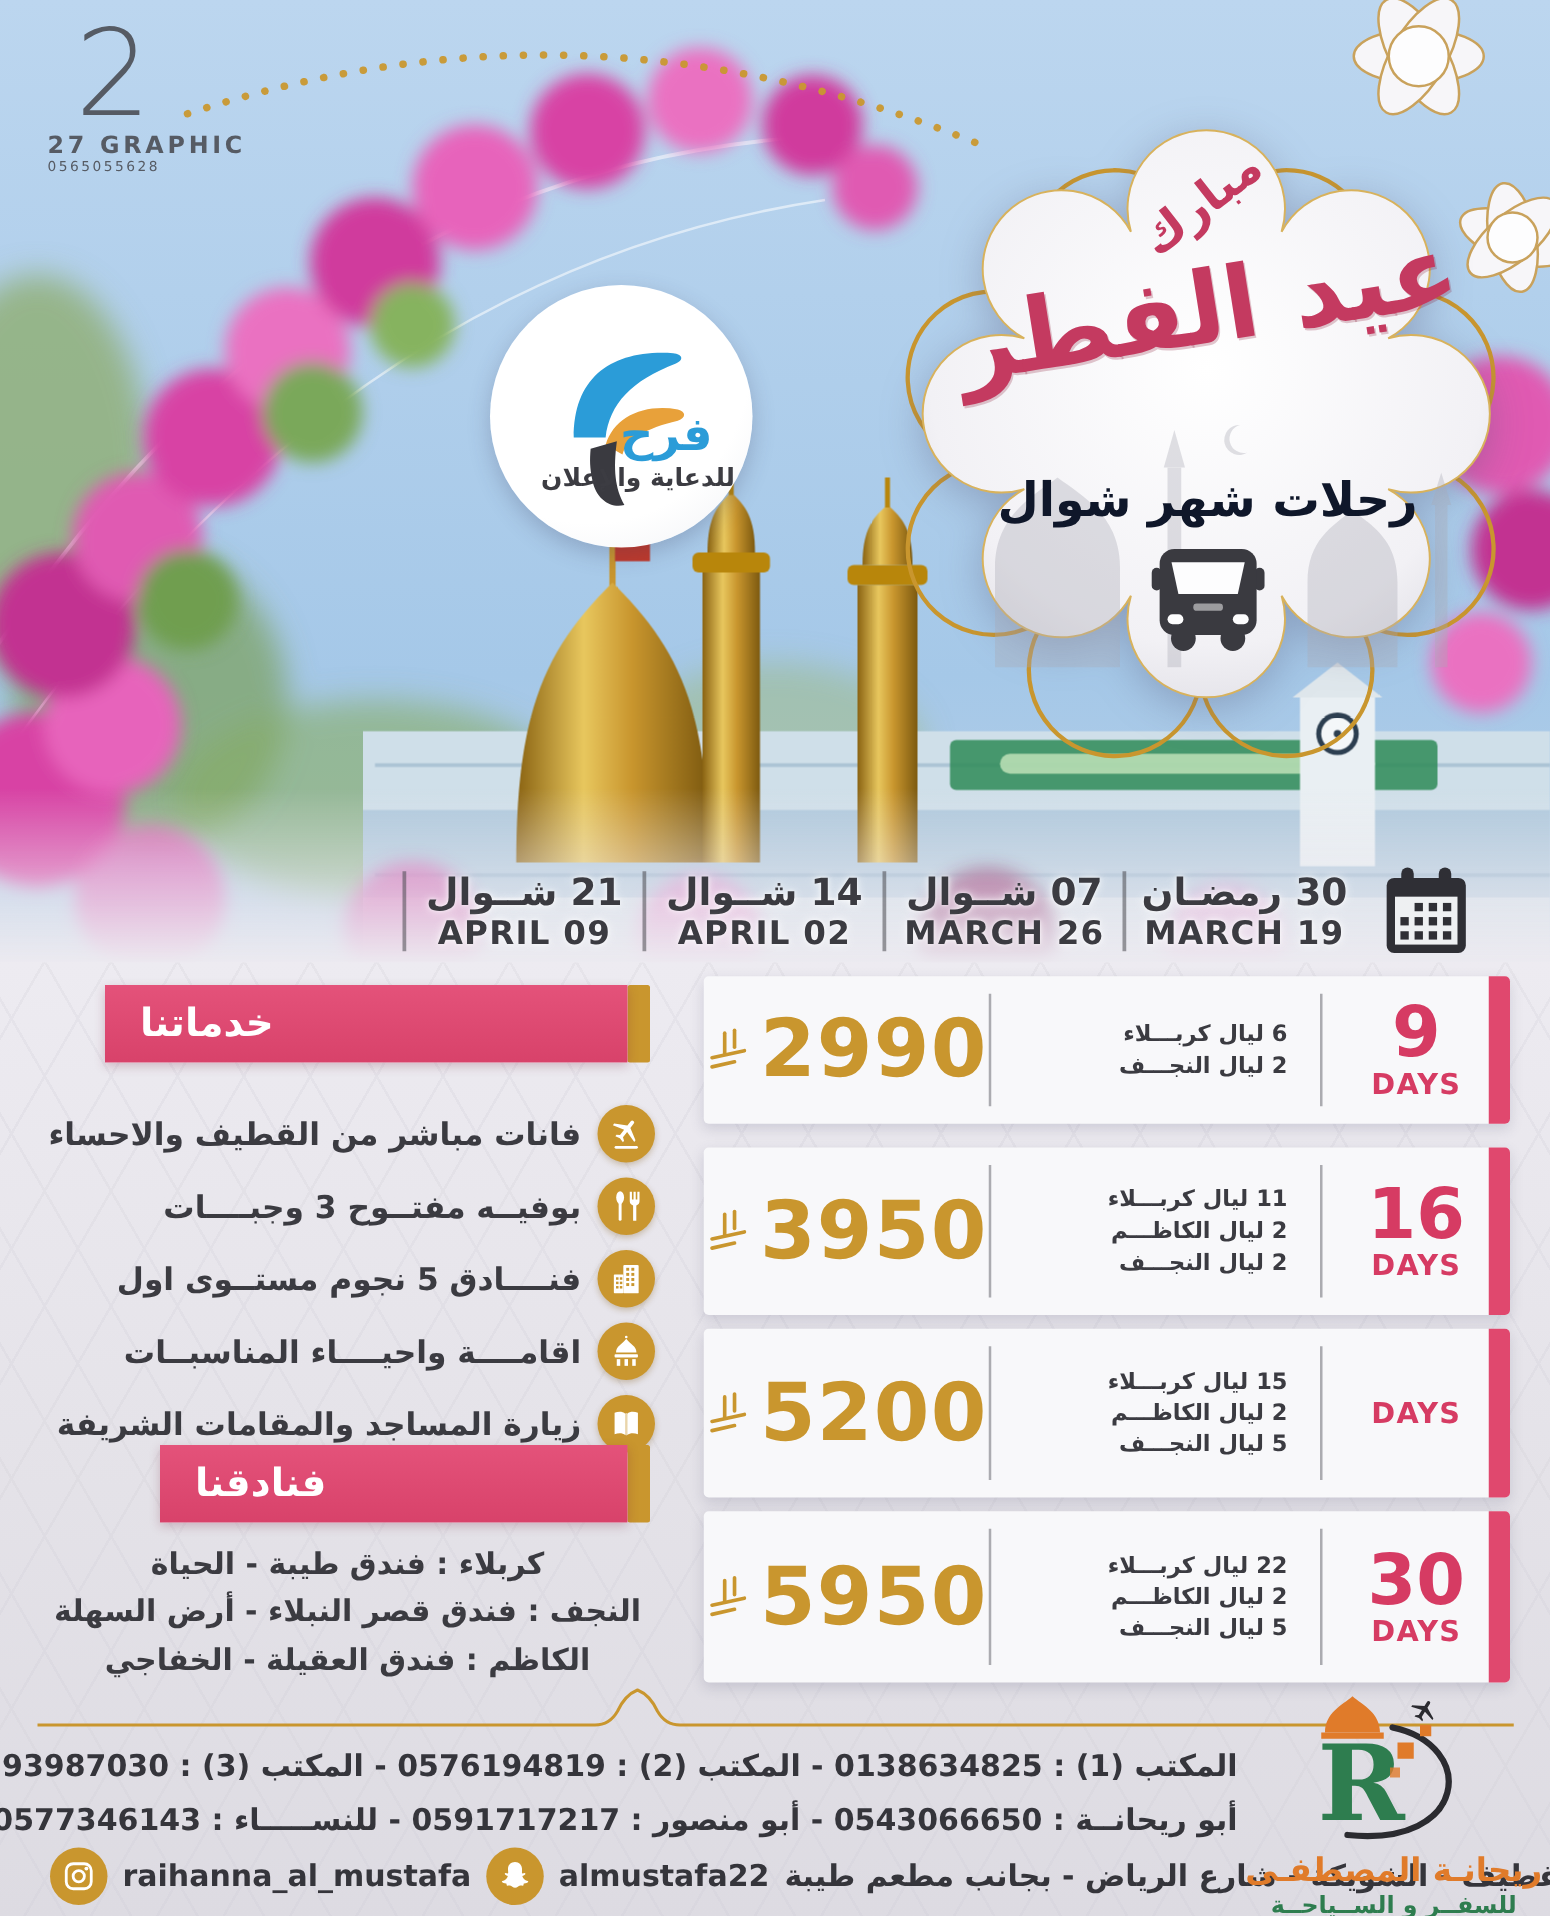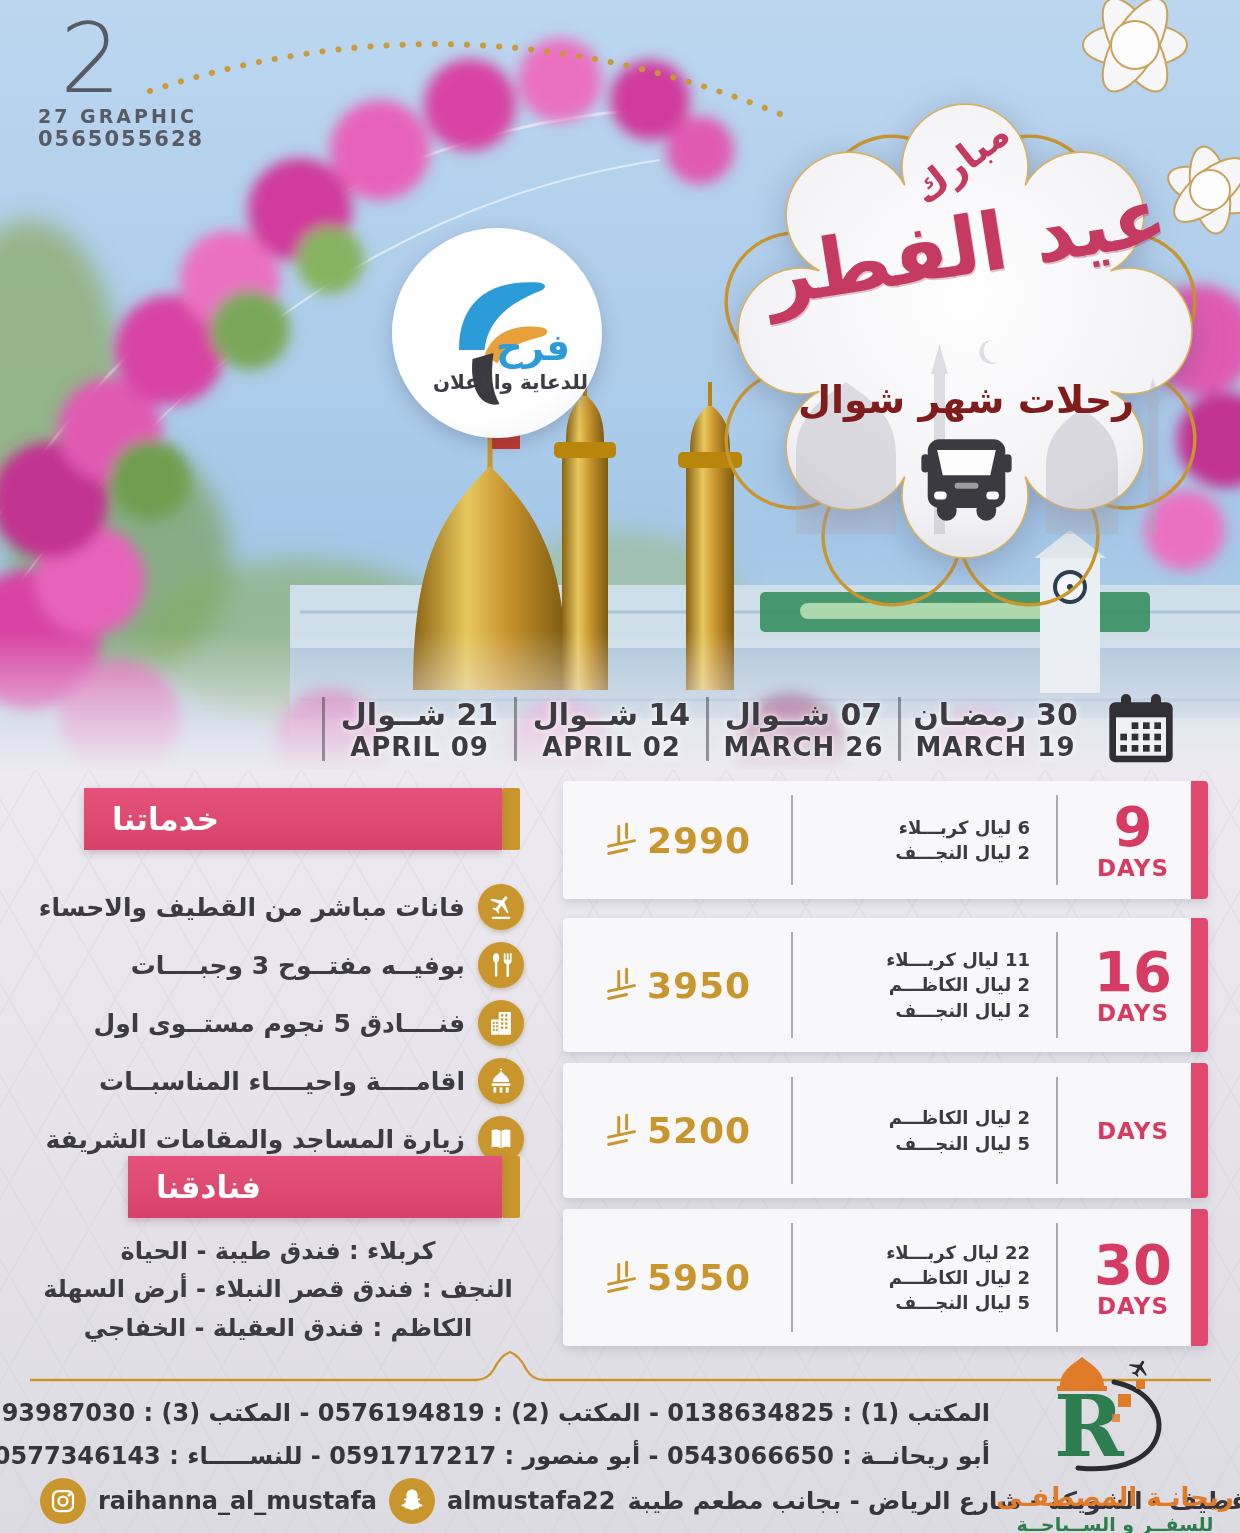--- a/index.html
+++ b/index.html
@@ -17,21 +17,21 @@
     background:linear-gradient(180deg,#edebf1 0%,#e4e2e8 55%,#dddbe2 100%);}
   .lower-bg:after{content:"";position:absolute;inset:0;opacity:.22;
     background:
       repeating-linear-gradient(60deg,transparent 0 44px,#cfcdd6 44px 46px),
       repeating-linear-gradient(-60deg,transparent 0 44px,#cfcdd6 44px 46px);}
 
   
   .designer{left:38px;top:14px;width:190px;color:#565b64;}
   .designer .numeral{font-size:96px;font-weight:200;line-height:.95;margin-left:22px;}
   .designer .dname{font-size:19px;font-weight:700;letter-spacing:3px;}
-  .designer .dphone{font-size:21px;font-weight:700;letter-spacing:2px;}
+  .designer .dphone{font-size:11px;font-weight:400;letter-spacing:2px;}
 
   
   .dotted-arc{left:140px;top:16px;width:660px;height:130px;pointer-events:none;}
 
   
   .agency{left:392px;top:228px;width:210px;height:210px;border-radius:50%;
     background:radial-gradient(circle at 38% 30%,#ffffff 65%,#eef0f4 100%);
     box-shadow:0 6px 18px rgba(60,60,90,.25);}
   .agency .f-mark{position:absolute;left:28px;top:18px;width:150px;height:175px;}
   .agency .a-name{position:absolute;right:32px;top:98px;font-size:37px;font-weight:800;color:#2b9cd8;}
@@ -42,21 +42,21 @@
   .emblem .gold-star{position:absolute;left:-8px;top:26px;width:505px;height:505px;}
   .emblem .white-star{position:absolute;left:18px;top:8px;width:462px;height:462px;
     filter:drop-shadow(0 8px 16px rgba(90,90,120,.35));}
   .emblem .silhouette{position:absolute;left:40px;top:212px;width:420px;height:230px;opacity:.35;}
   .emblem .greeting{position:absolute;left:190px;top:48px;font-size:38px;font-weight:800;
     color:#c43a60;transform:rotate(-38deg);}
   .emblem .title{position:absolute;left:30px;top:108px;width:440px;text-align:center;
     font-size:80px;font-weight:800;color:#c43a60;transform:rotate(-9deg);
     text-shadow:1px 2px 0 rgba(140,30,60,.25);}
   .emblem .subtitle{position:absolute;left:30px;top:286px;width:440px;text-align:center;
-    font-size:38px;font-weight:800;color:#7f1d1d;}
+    font-size:38px;font-weight:800;color:#0f172a;}
   .emblem .bus{position:absolute;left:203px;top:342px;width:95px;height:88px;}
 
   
   .flowers-tr{left:1000px;top:-10px;width:250px;height:280px;pointer-events:none;}
 
   
   .dates{left:322px;top:686px;width:860px;height:86px;display:flex;direction:rtl;
     align-items:center;gap:0;}
   .dates .cal{width:82px;height:80px;flex:0 0 auto;margin-left:10px;}
   .date-col{flex:1 1 0;text-align:center;direction:rtl;
@@ -95,21 +95,21 @@
     background:#e0486e;border-radius:0 4px 4px 0;}
   .card .days{width:150px;flex:0 0 auto;text-align:center;color:#d63b63;}
   .card .days .n{font-size:56px;font-weight:800;line-height:1;}
   .card .days .d{font-size:23px;font-weight:800;letter-spacing:1px;}
   .card .vsep{width:2px;align-self:stretch;margin:14px 0;background:#8a8a90;opacity:.7;flex:0 0 auto;}
   .card .nights{flex:1;padding:10px 26px;text-align:right;}
   .card .nights div{font-size:18px;font-weight:800;color:#3b3b41;line-height:1.4;white-space:nowrap;}
   .card .price{width:228px;flex:0 0 auto;display:flex;direction:ltr;align-items:center;
     justify-content:center;gap:8px;color:#c9962e;}
   .card .price svg{width:36px;height:36px;flex:0 0 auto;}
-  .card .price .amt{font-size:36px;font-weight:800;letter-spacing:1px;}
+  .card .price .amt{font-size:64px;font-weight:800;letter-spacing:1px;}
   .c1{top:781px;height:118px;}
   .c2{top:918px;height:134px;}
   .c3{top:1063px;height:135px;}
   .c4{top:1209px;height:137px;}
 
   
   .gold-divider{left:28px;top:1350px;width:1185px;height:42px;}
 
   
   .contact{left:40px;top:1392px;width:950px;direction:rtl;text-align:right;}
@@ -498,20 +498,21 @@
     </div>
   </div>
 
   <div class="abs card c3">
     <div class="strip"></div>
     <div class="days">
       <div class="d">DAYS</div>
     </div>
     <div class="vsep"></div>
     <div class="nights">
+      <div>15 ليال كربـــلاء</div>
       <div>2 ليال الكاظـــم</div>
       <div>5 ليال النجـــف</div>
     </div>
     <div class="vsep"></div>
     <div class="price">
       <svg viewBox="0 0 32 32" fill="none" stroke="#c9962e" stroke-width="2.6" stroke-linecap="round">
           <path d="M14 4v15"></path>
           <path d="M21 2v12"></path>
           <path d="M5 21.5l23-5"></path>
           <path d="M5 28l16-3.6"></path>

